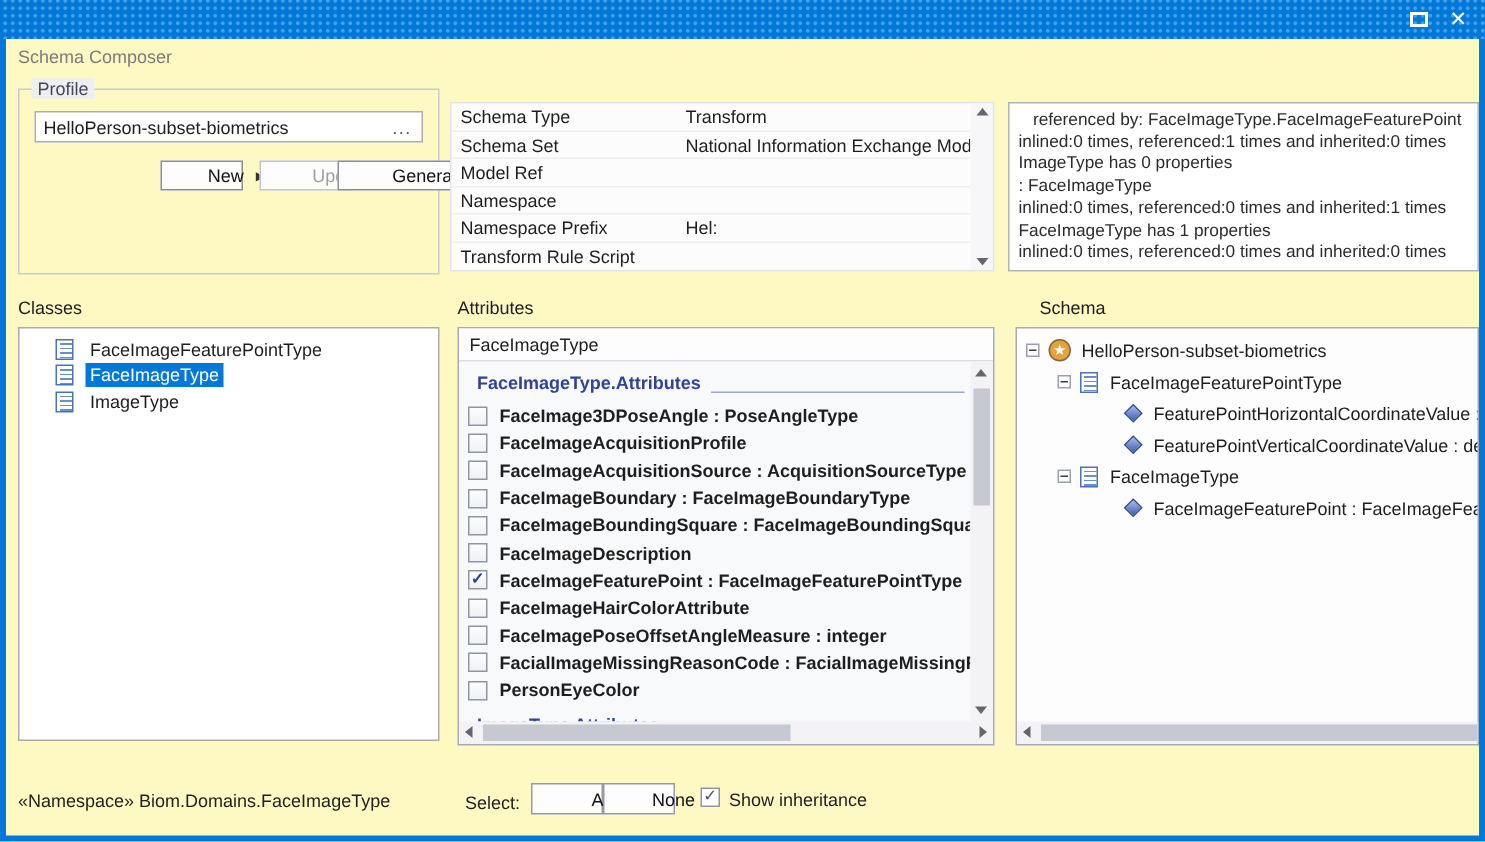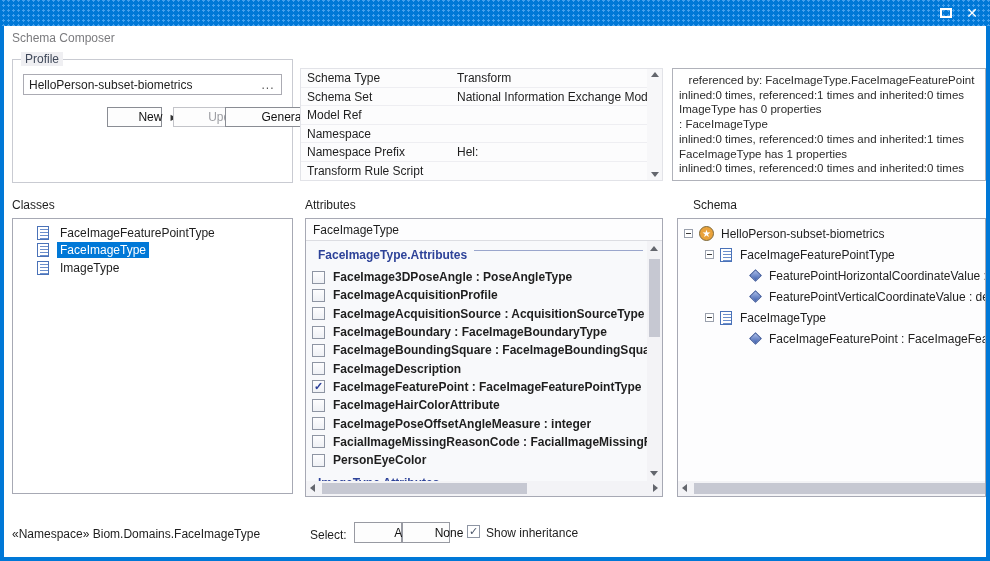--- a/index.html
+++ b/index.html
@@ -9,21 +9,21 @@
   .window { position:absolute; inset:0; background:#0078D7; }
 
   
   .titlebar { position:absolute; top:0; left:0; right:0; height:26px; background-color:#0078D7;
     background-image: radial-gradient(rgba(130,195,255,0.55) 1px, transparent 1.4px);
     background-size:5px 5px; background-position:1px 8px; display:flex; align-items:center; justify-content:flex-end; }
   .tb-btns { display:flex; align-items:center; gap:14px; margin-right:12px; }
   .max-btn { width:12px; height:10px; border:2px solid #fff; background:transparent; }
   .close-btn { color:#fff; font-size:14px; font-weight:bold; line-height:10px; font-family:"DejaVu Sans", sans-serif; }
 
-  .client { position:absolute; top:26px; left:4px; right:4px; bottom:4px; background:#ffffff; overflow:hidden; }
+  .client { position:absolute; top:26px; left:4px; right:4px; bottom:4px; background:#fef9c3; overflow:hidden; }
 
   .dlg-label { position:absolute; left:8px; top:5px; color:#7b7b7e; font-size:12px; }
 
   
   .groupbox { position:absolute; left:8px; top:33px; width:281px; height:124px; border:1px solid #c9cbd2; }
   .groupbox .legend { position:absolute; top:-8px; left:8px; background:#EFEFF2; padding:0 4px; color:#40495a; }
   .profile-input { position:absolute; left:10px; top:14px; width:259px; height:21px; background:#fff; border:1px solid #ababb3;
      display:flex; align-items:center; }
   .profile-input .val { flex:1; padding-left:5px; white-space:nowrap; overflow:hidden; }
   .profile-input .browse { width:26px; text-align:center; color:#555; letter-spacing:1px; }
@@ -61,21 +61,21 @@
      background-image: linear-gradient(to right, #fff 0 2px, transparent 2px),
        repeating-linear-gradient(to bottom, transparent 0 2px, #6c8fcc 2px 3px); }
   .class-item .lbl { margin-left:8px; padding:1px 3px; white-space:nowrap; }
   .class-item.selected .lbl { background:#0078D7; color:#fff; }
 
   
   .attrpanel { position:absolute; left:301px; top:192px; width:358px; height:279px; background:#f8f9fb; border:1px solid #a7a9b4; }
   .attr-header { height:22px; background:#fdfdfe; border-bottom:1px solid #dcdde2; display:flex; align-items:center; padding-left:7px; }
   .attr-body { position:absolute; top:22px; left:0; right:0; bottom:15px; overflow:hidden; }
   .attr-scroll { position:absolute; top:0; left:0; right:15px; bottom:0; overflow:hidden; }
-  .attr-section { display:flex; align-items:flex-start; margin:7px 4px 6px 12px; color:#2e4399; font-weight:bold; }
+  .attr-section { display:flex; align-items:flex-end; margin:7px 4px 6px 12px; color:#2e4399; font-weight:bold; }
   .attr-section .line { flex:1; border-top:1px solid #9aa6cc; margin-left:7px; margin-top:2px; }
   .attr-row { display:flex; align-items:center; height:18.3px; padding-left:6px; white-space:nowrap; overflow:hidden;font-weight:bold; }
   .cb { width:13px; height:13px; flex:0 0 13px; border:1px solid #8e95a3; background:linear-gradient(#fdfdfe,#eff1f5);
      display:flex; align-items:center; justify-content:center; }
   .attr-row .lbl { margin-left:8px; }
   .attr-row.checked .cb::after { content:"✓"; color:#2b3f99; font-size:11px; font-weight:bold; line-height:11px; }
   .attr-vsb { position:absolute; top:0; right:0; bottom:0; width:15px; background:#f3f3f6; }
   .attr-vsb .tri-up { position:absolute; top:5px; left:3px; }
   .attr-vsb .tri-down { position:absolute; bottom:5px; left:3px; }
   .attr-vsb .thumb { position:absolute; top:18px; left:2px; width:11px; height:78px; background:#c6c8d2; }

